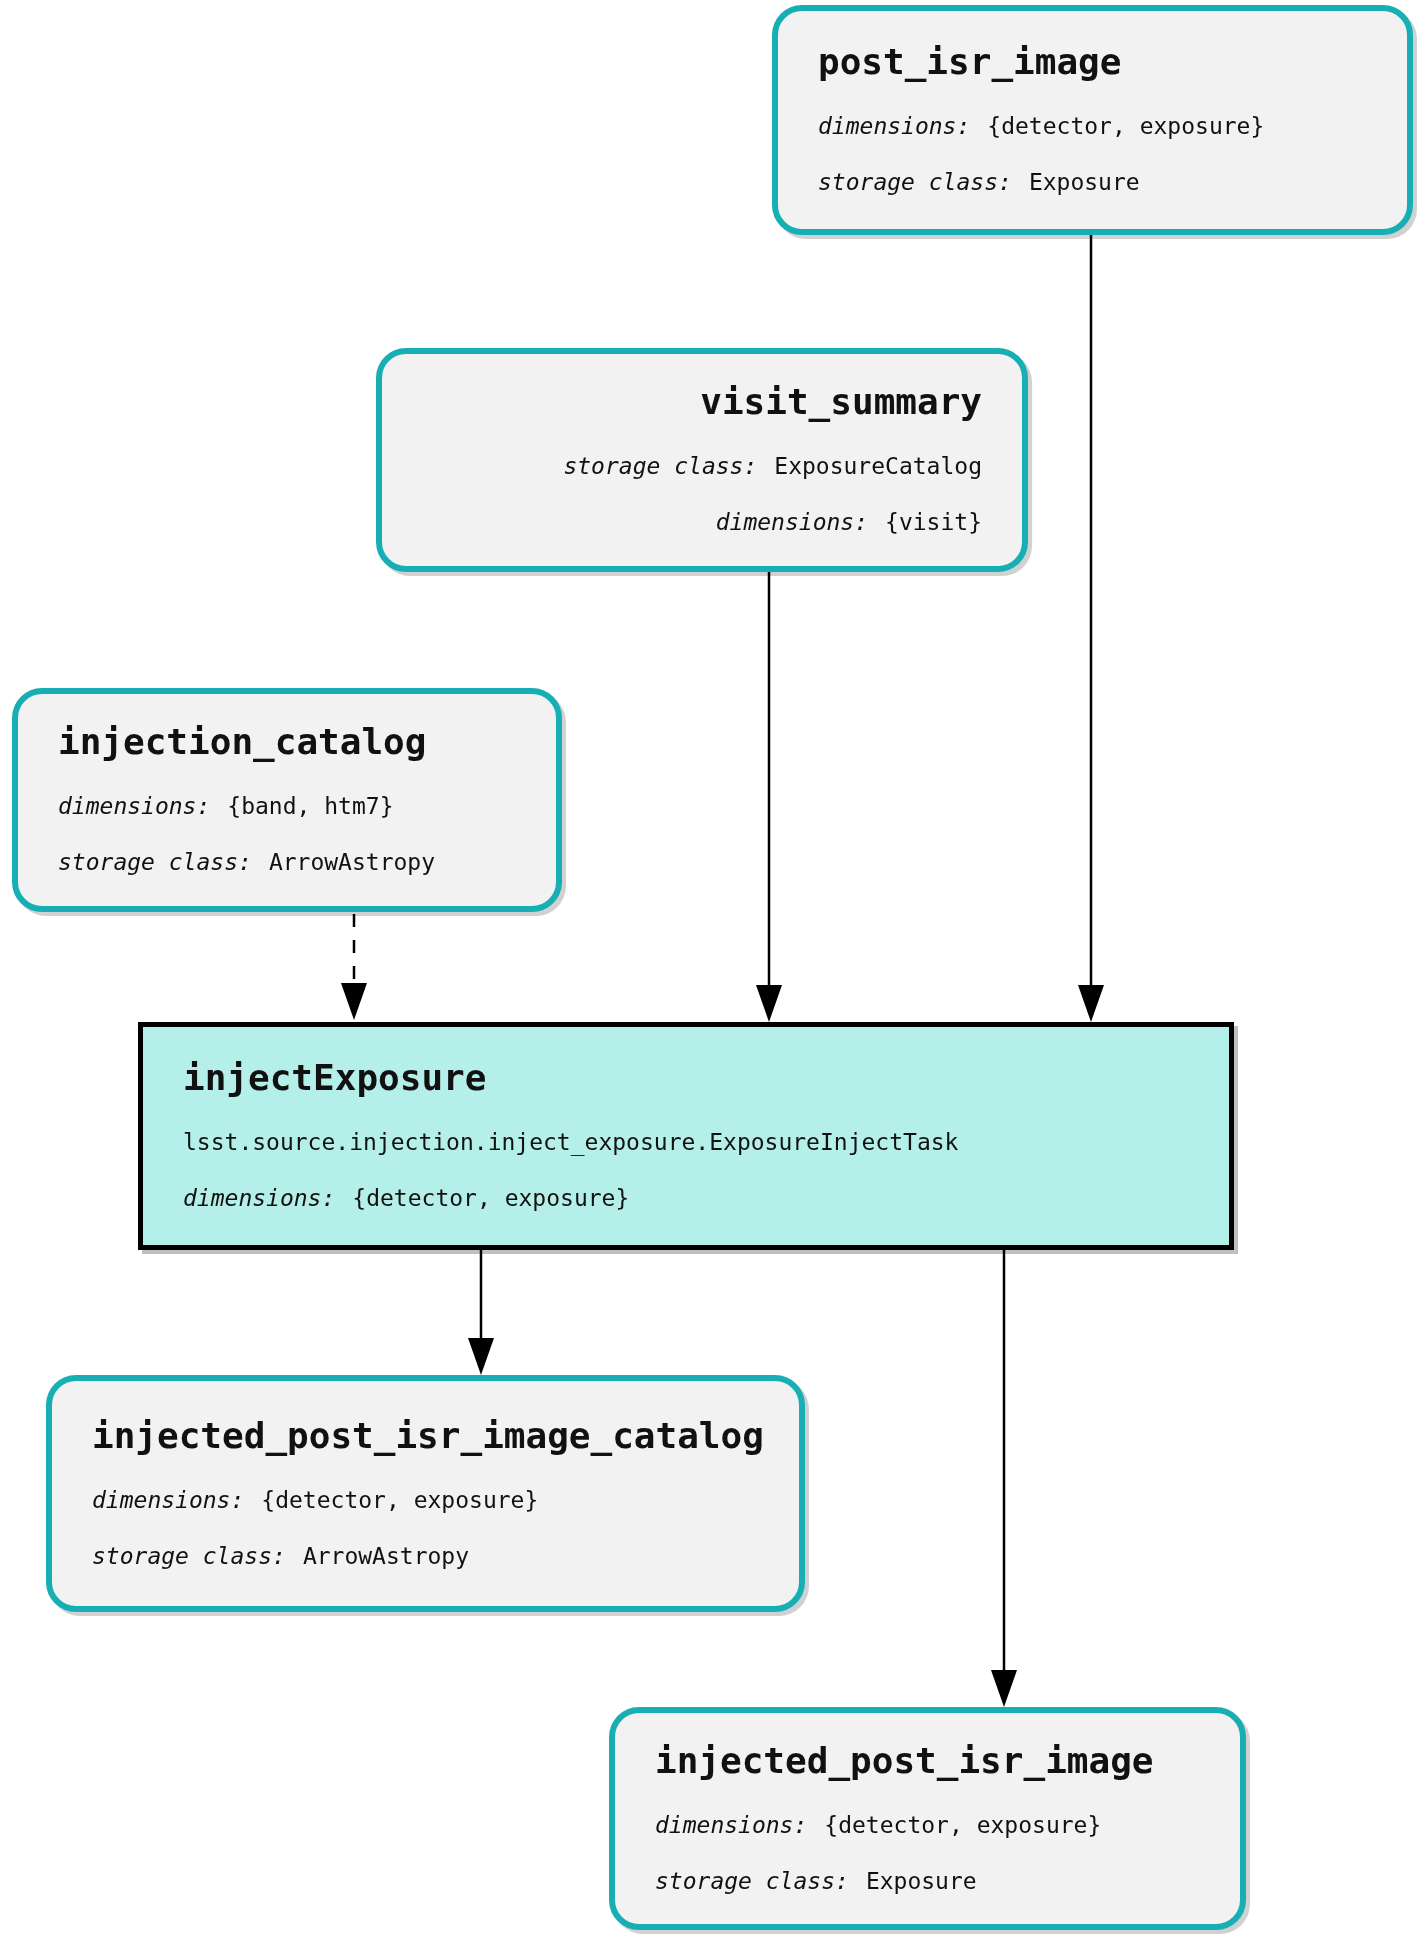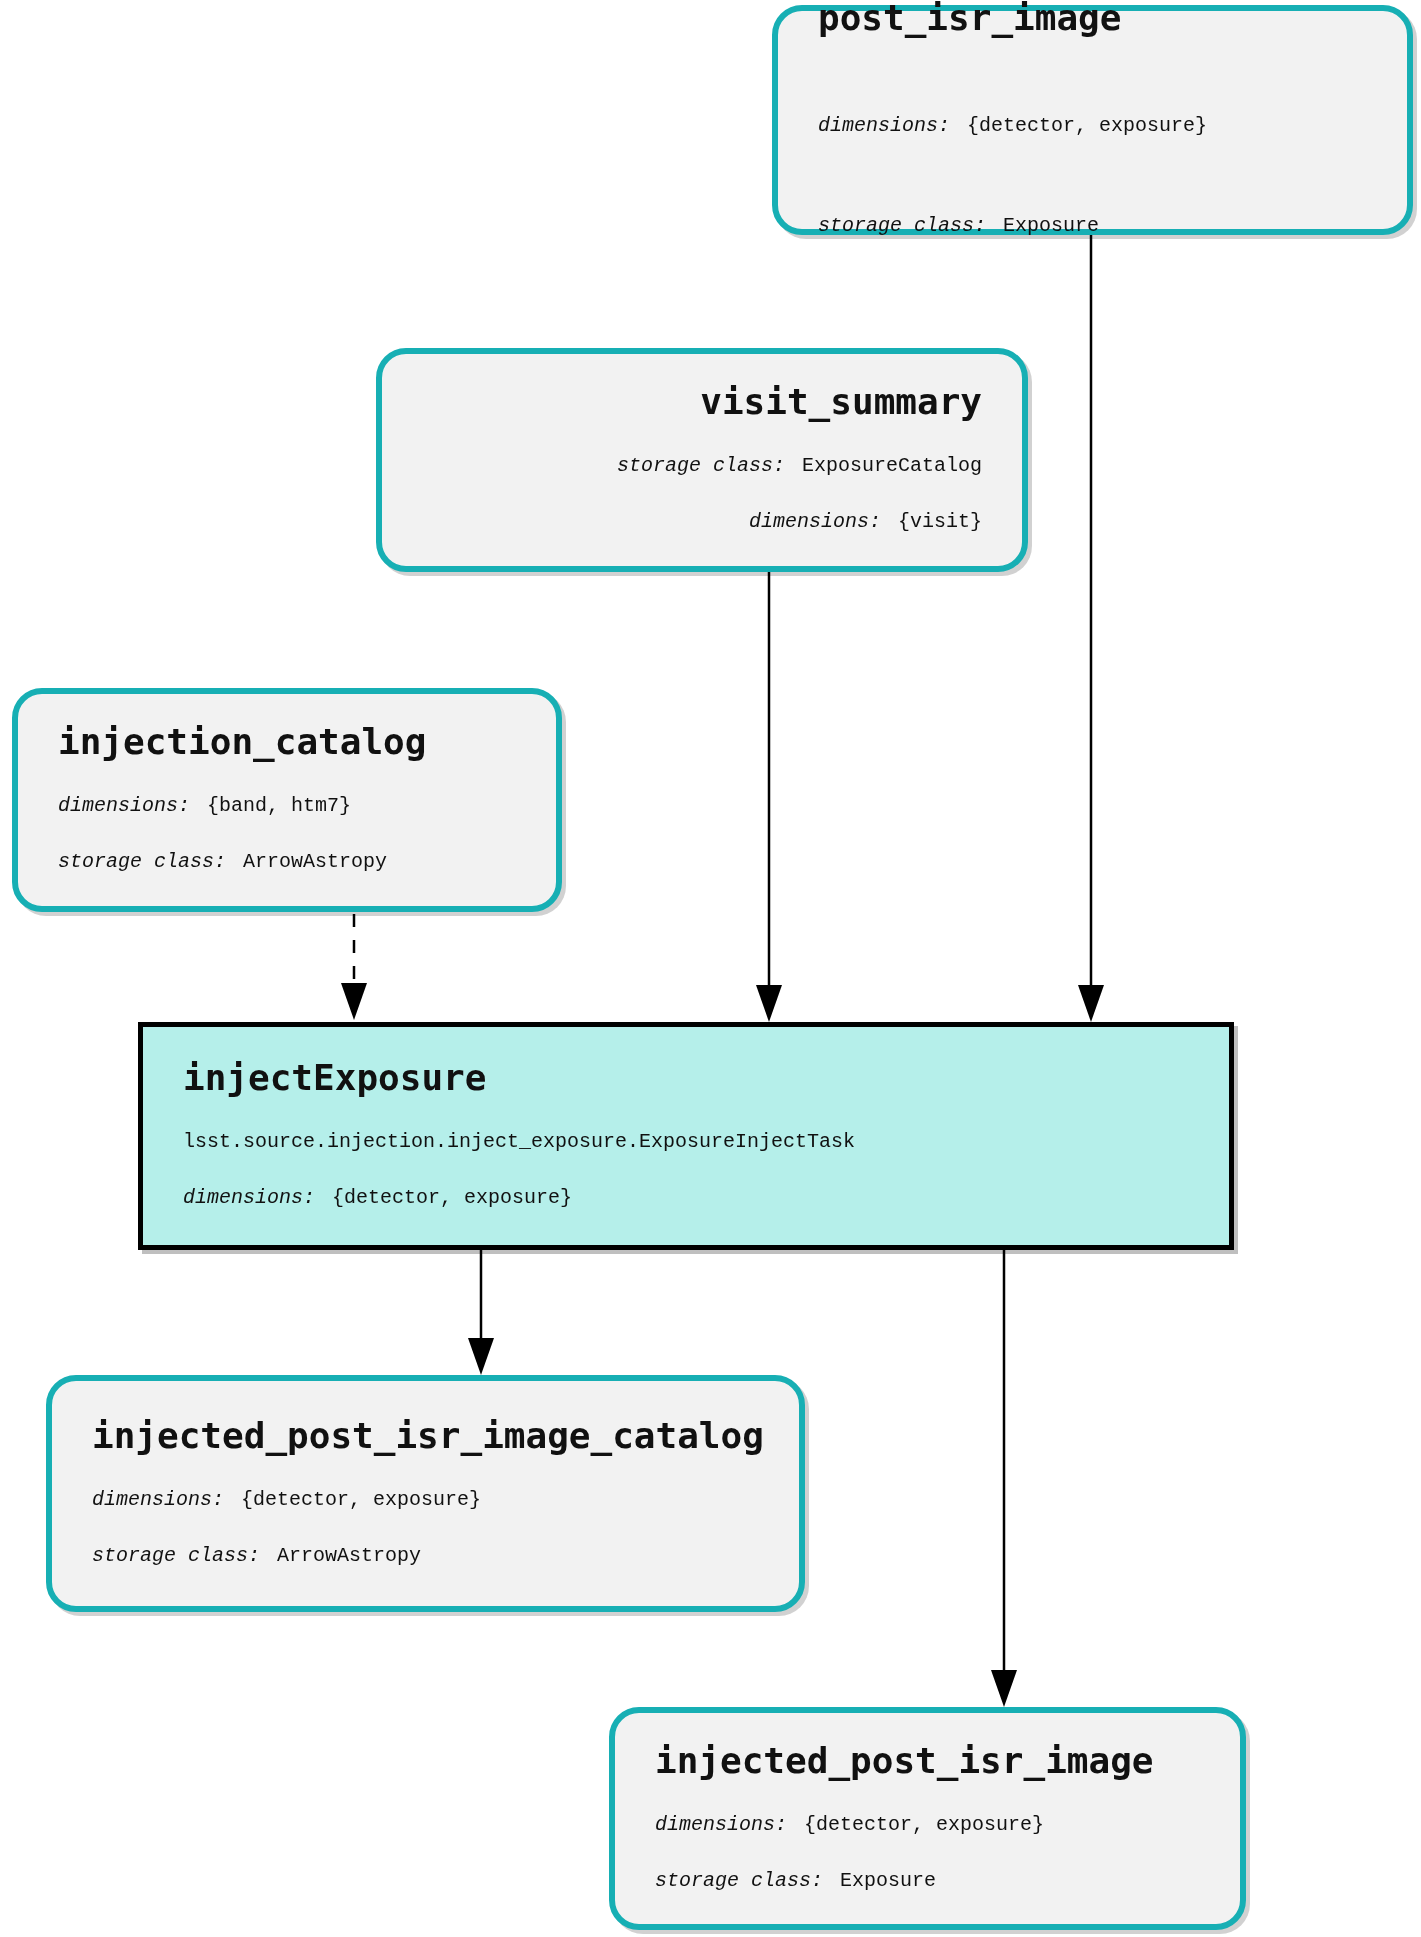--- a/index.html
+++ b/index.html
@@ -37,23 +37,22 @@
     border-radius: 0;
     box-shadow: 4px 4px 0 rgba(0,0,0,0.25);
   }
   .node-title {
     font-size: 36px;
     font-weight: bold;
     line-height: 42px;
     margin-bottom: 26px;
   }
   .node-line {
-    font-size: 20px;
+    font-size: 23px;
     line-height: 34px;
-    font-family: Liberation Mono, monospace;
   }
   .node-line + .node-line {
     margin-top: 22px;
   }
   .lbl {
     font-style: italic;
     margin-right: 17px;
   }
   .val { font-style: normal; }
   #edges {
@@ -86,21 +85,21 @@
     <g>
       <path d="M481 1250 L481 1340" stroke="#000" stroke-width="2.5" fill="none"></path>
       <path d="M468 1338 L494 1338 L481 1375 Z" fill="#000"></path>
     </g>
     <g>
       <path d="M1004 1250 L1004 1672" stroke="#000" stroke-width="2.5" fill="none"></path>
       <path d="M991 1670 L1017 1670 L1004 1707 Z" fill="#000"></path>
     </g>
   </svg>
 
-  <div class="node dataset" style="left:772px; top:5px; width:641px; height:230px;gap:44px;">
+  <div class="node dataset" style="left:772px; top:5px; width:641px; height:230px;">
     <div class="node-title">post_isr_image</div>
     <div class="node-line">
       <span class="lbl">dimensions:</span><span class="val">{detector, exposure}</span>
     </div>
     <div class="node-line">
       <span class="lbl">storage class:</span><span class="val">Exposure</span>
     </div>
   </div>
 
   <div class="node dataset" style="left:376px; top:348px; width:652px; height:224px;text-align:right;">

